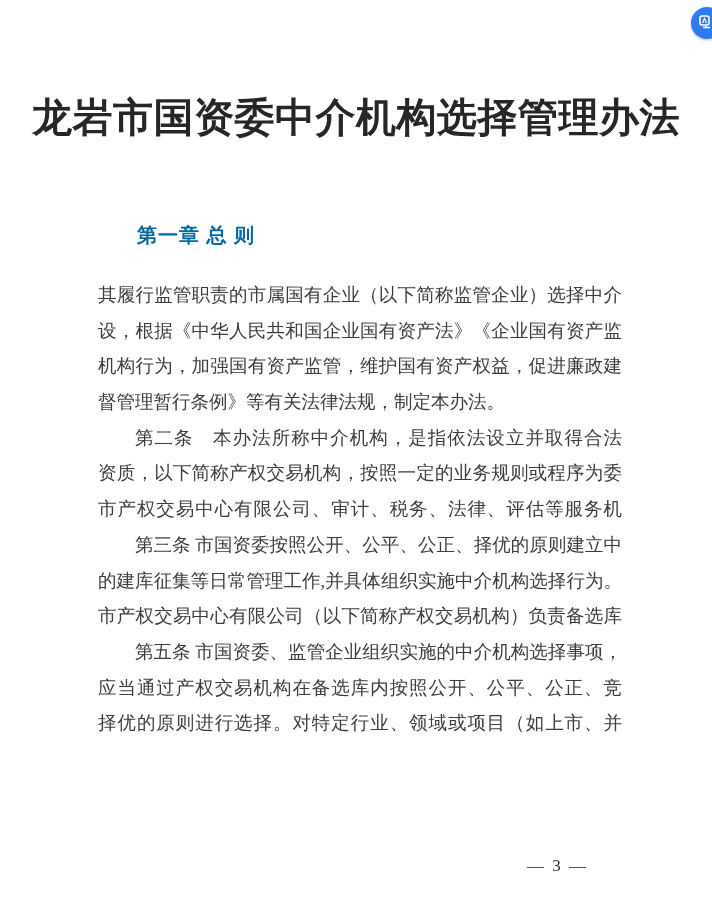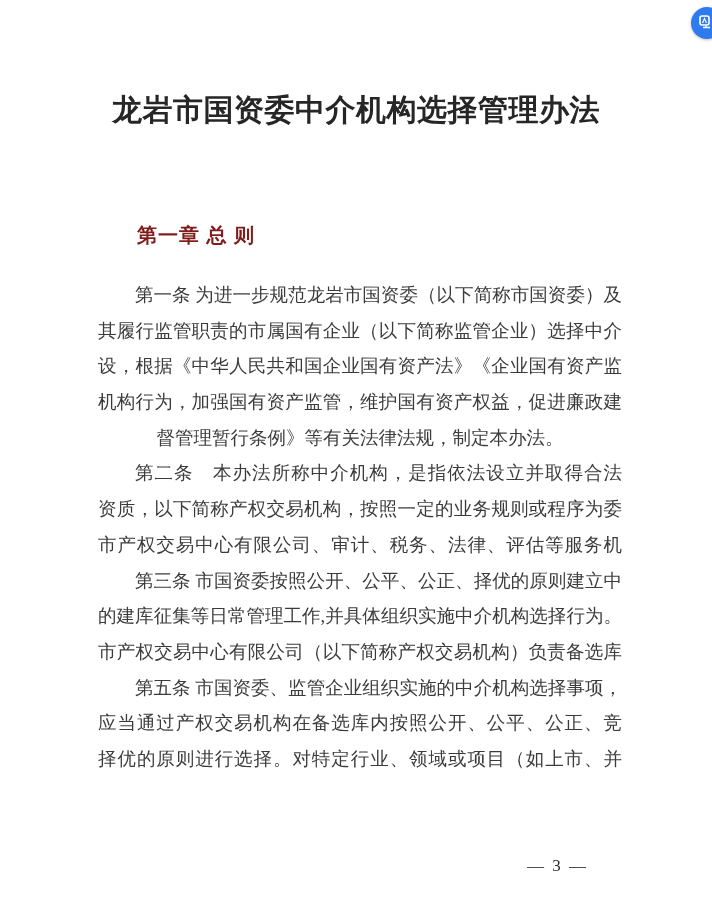--- a/index.html
+++ b/index.html
@@ -29,53 +29,52 @@
     justify-content: center;
     cursor: pointer;
   }
   .title {
     position: absolute;
     left: 0;
     top: 90px;
     width: 712px;
     margin: 0;
     text-align: center;
-    font-size: 30px;
+    font-size: 40px;
     font-weight: bold;
     letter-spacing: 0.5px;
     color: #262626;
     font-family: "Liberation Serif", serif;
   }
   .chapter {
     position: absolute;
     left: 137px;
     top: 222px;
     margin: 0;
     font-size: 20px;
     font-weight: bold;
-    color: #7f1d1d;
+    color: #0369a1;
     letter-spacing: 1px;
     font-family: "Liberation Sans", sans-serif;
   }
   .doc-body {
     position: absolute;
     left: 98px;
     top: 278px;
     width: 524px;
     font-size: 18.5px;
     line-height: 35.7px;
     color: #3b3b3b;
     font-family: "Liberation Serif", serif;
   }
   .ln {
     width: 100%;
     height: 35.7px;
     overflow: hidden;
     white-space: nowrap;
-    text-align: center;
   }
   .ln.fill {
     white-space: normal;
     text-align: justify;
     text-align-last: justify;
   }
   .ln.ind {
     padding-left: 37px;
     box-sizing: border-box;
   }
@@ -100,21 +99,20 @@
       <path d="M4.5 9 L6.5 4.5 L8.5 9" fill="none" stroke="#ffffff" stroke-width="1.2"></path>
       <path d="M5 13.5 h7 M8 11.5 v2" fill="none" stroke="#ffffff" stroke-width="1.4"></path>
     </svg>
   </div>
 
   <h1 class="title">龙岩市国资委中介机构选择管理办法</h1>
 
   <h2 class="chapter">第一章 总 则</h2>
 
   <div class="doc-body">
-    <div class="ln ind fill">第一条 为进一步规范龙岩市国资委（以下简称市国资委）及</div>
     <div class="ln fill">其履行监管职责的市属国有企业（以下简称监管企业）选择中介</div>
     <div class="ln fill">设，根据《中华人民共和国企业国有资产法》《企业国有资产监</div>
     <div class="ln fill">机构行为，加强国有资产监管，维护国有资产权益，促进廉政建</div>
     <div class="ln">督管理暂行条例》等有关法律法规，制定本办法。</div>
     <div class="ln ind fill">第二条　本办法所称中介机构，是指依法设立并取得合法</div>
     <div class="ln fill">资质，以下简称产权交易机构，按照一定的业务规则或程序为委托</div>
     <div class="ln fill">市产权交易中心有限公司、审计、税务、法律、评估等服务机构。</div>
     <div class="ln ind fill">第三条 市国资委按照公开、公平、公正、择优的原则建立中</div>
     <div class="ln fill">的建库征集等日常管理工作,并具体组织实施中介机构选择行为。</div>
     <div class="ln fill">市产权交易中心有限公司（以下简称产权交易机构）负责备选库</div>

